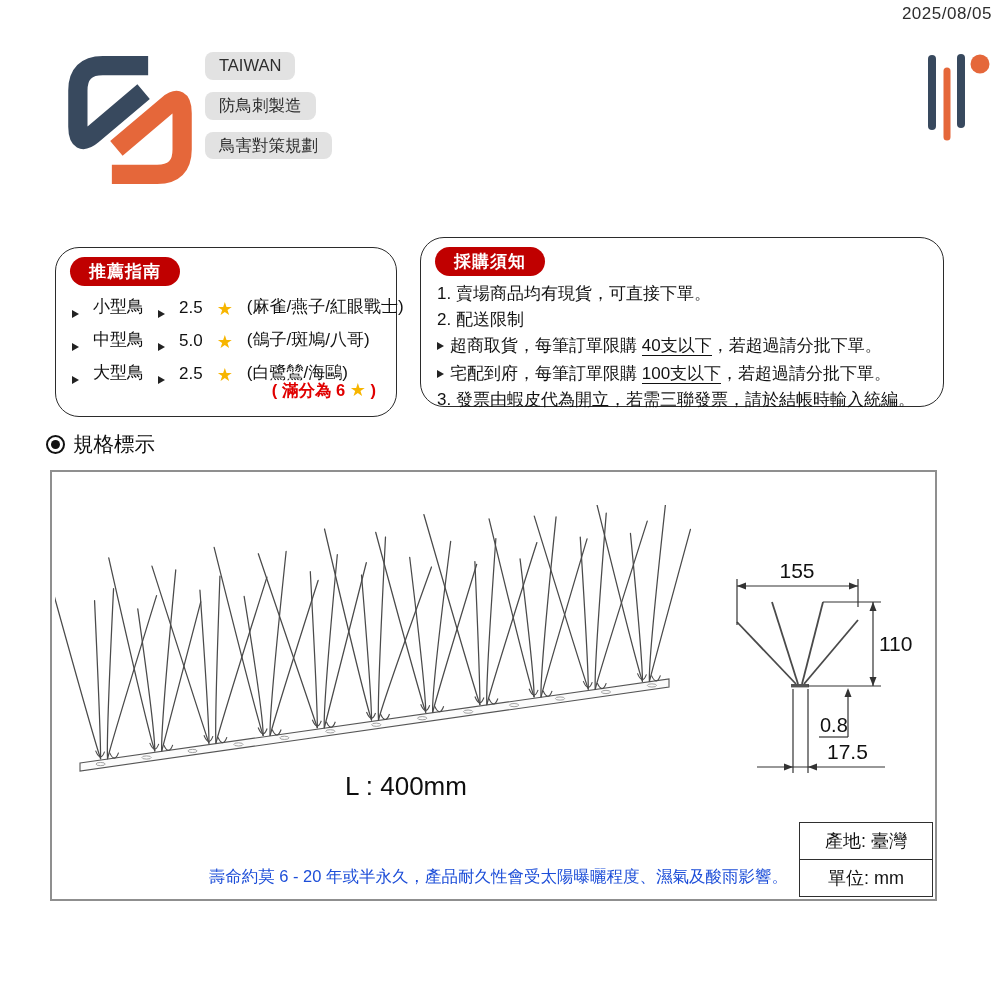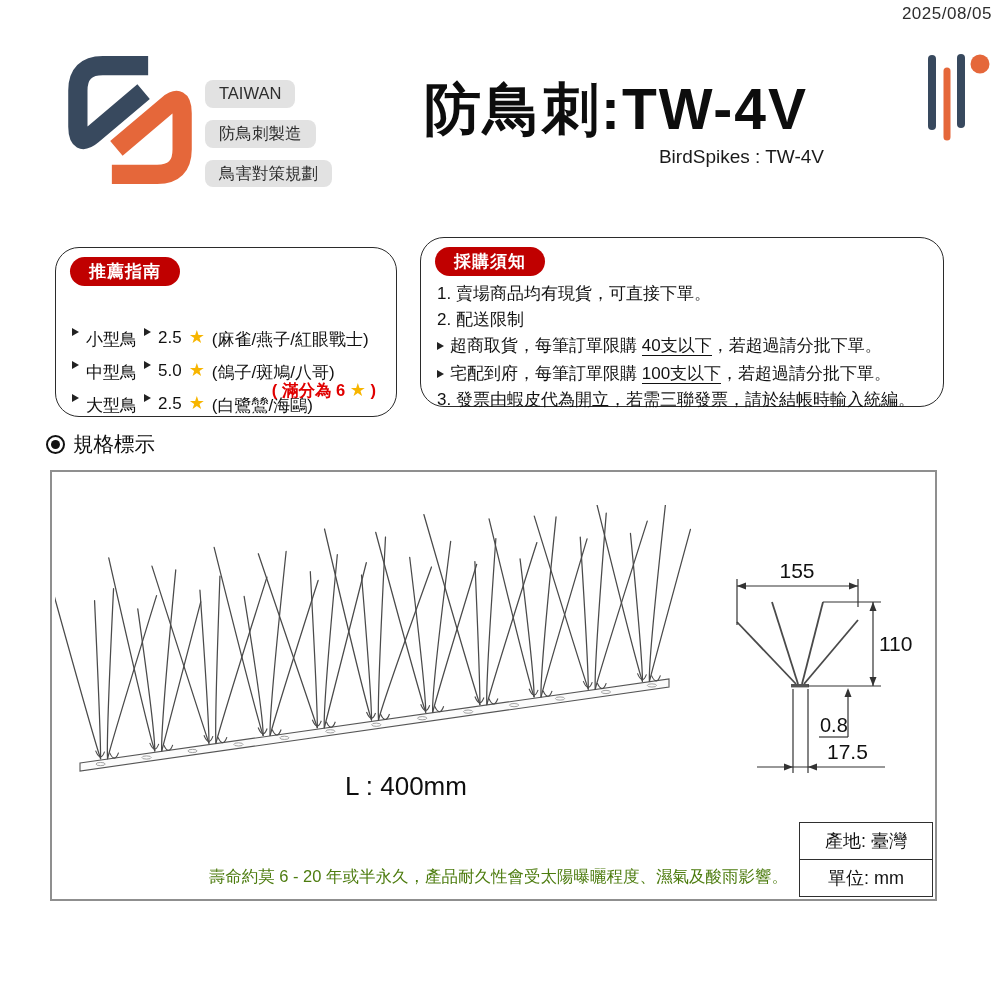--- a/index.html
+++ b/index.html
@@ -1,53 +1,53 @@
 <!DOCTYPE html>
 <html><head>
 <meta charset="utf-8">
 <style>
   html,body{margin:0;padding:0;background:#fff;}
   .page{position:relative;width:1000px;height:1000px;background:#ffffff;overflow:hidden;
         font-family:"Liberation Sans","DejaVu Sans",sans-serif;color:#111;}
   
   .date{position:absolute;top:4px;right:8px;font-size:17px;color:#2d2d2d;letter-spacing:.5px;}
   .logo{position:absolute;left:60px;top:52px;}
-  .tags{position:absolute;left:205px;top:80px;display:flex;flex-direction:column;gap:12px;align-items:flex-start;}
+  .tags{position:absolute;left:205px;top:52px;display:flex;flex-direction:column;gap:12px;align-items:flex-start;}
   .tag{background:#e2e2e2;color:#2e2e2e;font-size:16.5px;padding:4px 14px;border-radius:8px;line-height:1.2;white-space:nowrap;}
   .company{position:absolute;left:48px;top:186px;font-size:19.5px;color:#141414;letter-spacing:.3px;}
   .titlebox{position:absolute;left:402px;top:80px;width:428px;text-align:center;}
   .title{font-size:57px;font-weight:800;letter-spacing:2px;line-height:1.05;color:#0d0d0d;}
   .subtitle{text-align:right;font-size:19px;color:#1a1a1a;margin-top:6px;padding-right:6px;}
   .barsicon{position:absolute;left:923px;top:45px;}
   
   .infobox{position:absolute;border:1.6px solid #2b2b2b;border-radius:24px;background:#fff;}
   .box-a{left:55px;top:247px;width:340px;height:168px;}
   .box-b{left:420px;top:237px;width:522px;height:168px;}
   .badge{display:inline-block;margin:9px 0 0 14px;background:#c00000;color:#fff;font-size:17px;
          font-weight:700;padding:3px 19px;border-radius:16px;letter-spacing:1px;}
   .tri{display:inline-block;width:0;height:0;border-left:7px solid #222;
        border-top:4.5px solid transparent;border-bottom:4.5px solid transparent;flex:none;}
-  .ritem{position:absolute;left:16px;display:flex;align-items:flex-start;gap:7px;font-size:17px;white-space:nowrap;margin-top:33px;}
+  .ritem{position:absolute;left:16px;display:flex;align-items:flex-end;gap:14px;font-size:17px;white-space:nowrap;}
   .star{color:#f7b500;font-size:18px;line-height:1;}
   .fullnote{position:absolute;right:20px;top:132px;font-size:16.5px;color:#e00000;font-weight:600;white-space:nowrap;}
   .pline{position:absolute;left:16px;font-size:17px;white-space:nowrap;color:#111;}
   .pline .tri{margin-right:6px;position:relative;top:-1px;}
   .u{border-bottom:1.6px solid #111;padding-bottom:0;}
   
   .secline{position:absolute;left:46px;top:430px;display:flex;align-items:center;gap:8px;font-size:20.5px;color:#0d0d0d;}
   .fisheye{position:relative;width:15px;height:15px;border:2.5px solid #111;border-radius:50%;flex:none;}
   .fisheye::after{content:"";position:absolute;left:3px;top:3px;width:9px;height:9px;background:#111;border-radius:50%;}
   .bigbox{position:absolute;left:50px;top:470px;width:883px;height:427px;border:2px solid #8f8f8f;background:#fff;}
   .iso{position:absolute;left:55px;top:505px;pointer-events:none;}
   .xsec{position:absolute;left:715px;top:545px;pointer-events:none;}
   .minitable{position:absolute;left:799px;top:822px;width:134px;height:75px;border:1.6px solid #2f2f2f;
              display:flex;flex-direction:column;background:#fff;box-sizing:border-box;}
   .minitable .cell{flex:1;display:flex;align-items:center;justify-content:center;font-size:18px;color:#111;}
   .minitable .cell + .cell{border-top:1.4px solid #2f2f2f;}
-  .durability{position:absolute;top:866px;right:212px;font-size:16.5px;color:#4d7c0f;white-space:nowrap;text-align:right;}
+  .durability{position:absolute;top:866px;right:212px;font-size:16.5px;color:#1d4ed8;white-space:nowrap;text-align:right;}
   svg text{font-family:"Liberation Sans","DejaVu Sans",sans-serif;}
 </style>
 </head>
 <body>
 
 <div class="page">
 
   <div class="date">2025/08/05</div>
 
   <svg class="logo" width="140" height="136" viewBox="0 0 120 120">
@@ -55,24 +55,20 @@
     <path d="M 44 108 H 84 Q 106 108 106 86 V 54 Q 106 36 93 47 L 48 85" fill="none" stroke="#e5673a" stroke-width="17" stroke-linejoin="round"></path>
   </svg>
 
   <div class="tags">
     <div class="tag">TAIWAN</div>
     <div class="tag">防鳥刺製造</div>
     <div class="tag">鳥害對策規劃</div>
   </div>
 
 
-  <div class="titlebox">
-    <div class="title">防鳥刺:TW-4V</div>
-    <div class="subtitle">BirdSpikes : TW-4V</div>
-  </div>
 
   <svg class="barsicon" width="70" height="100" viewBox="0 0 70 100">
     <line x1="9" y1="14" x2="9" y2="81" stroke="#38495e" stroke-width="8" stroke-linecap="round"></line>
     <line x1="24" y1="26" x2="24" y2="92" stroke="#e5673a" stroke-width="7" stroke-linecap="round"></line>
     <line x1="38" y1="13" x2="38" y2="79" stroke="#38495e" stroke-width="8" stroke-linecap="round"></line>
     <circle cx="57" cy="19" r="9.5" fill="#e5673a"></circle>
   </svg>
 
   <div class="infobox box-a">
     <span class="badge">推薦指南</span>

